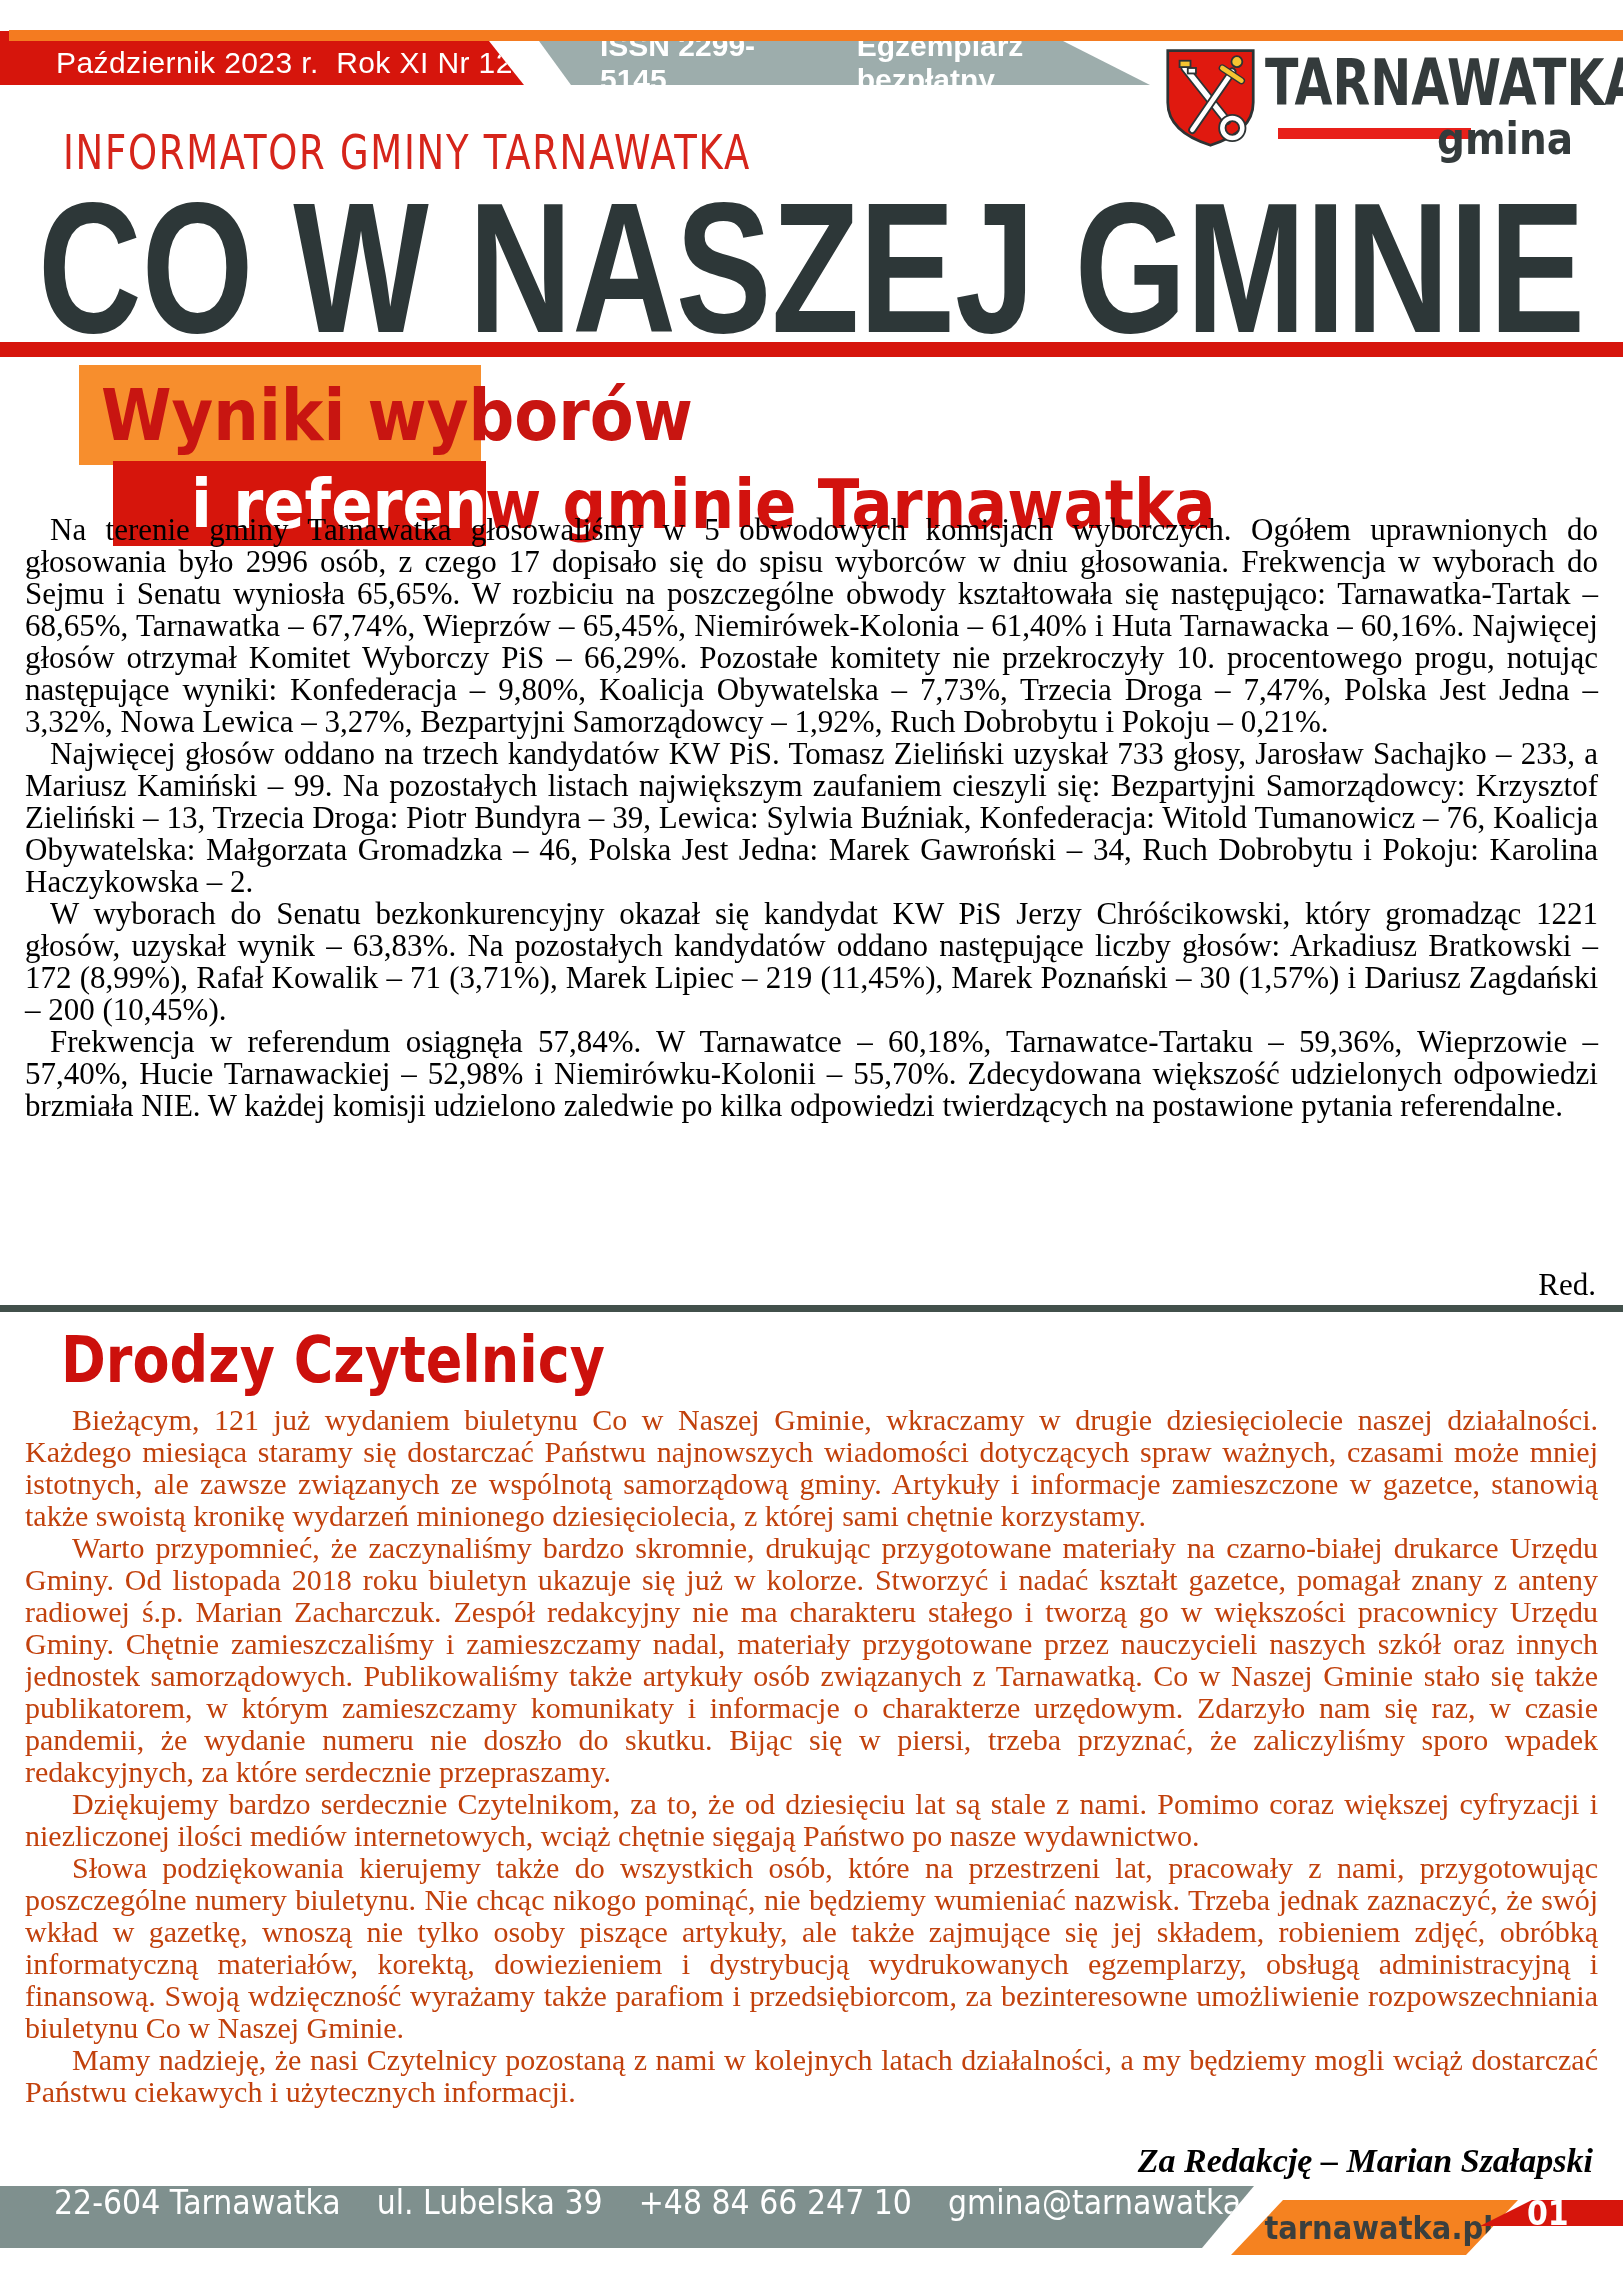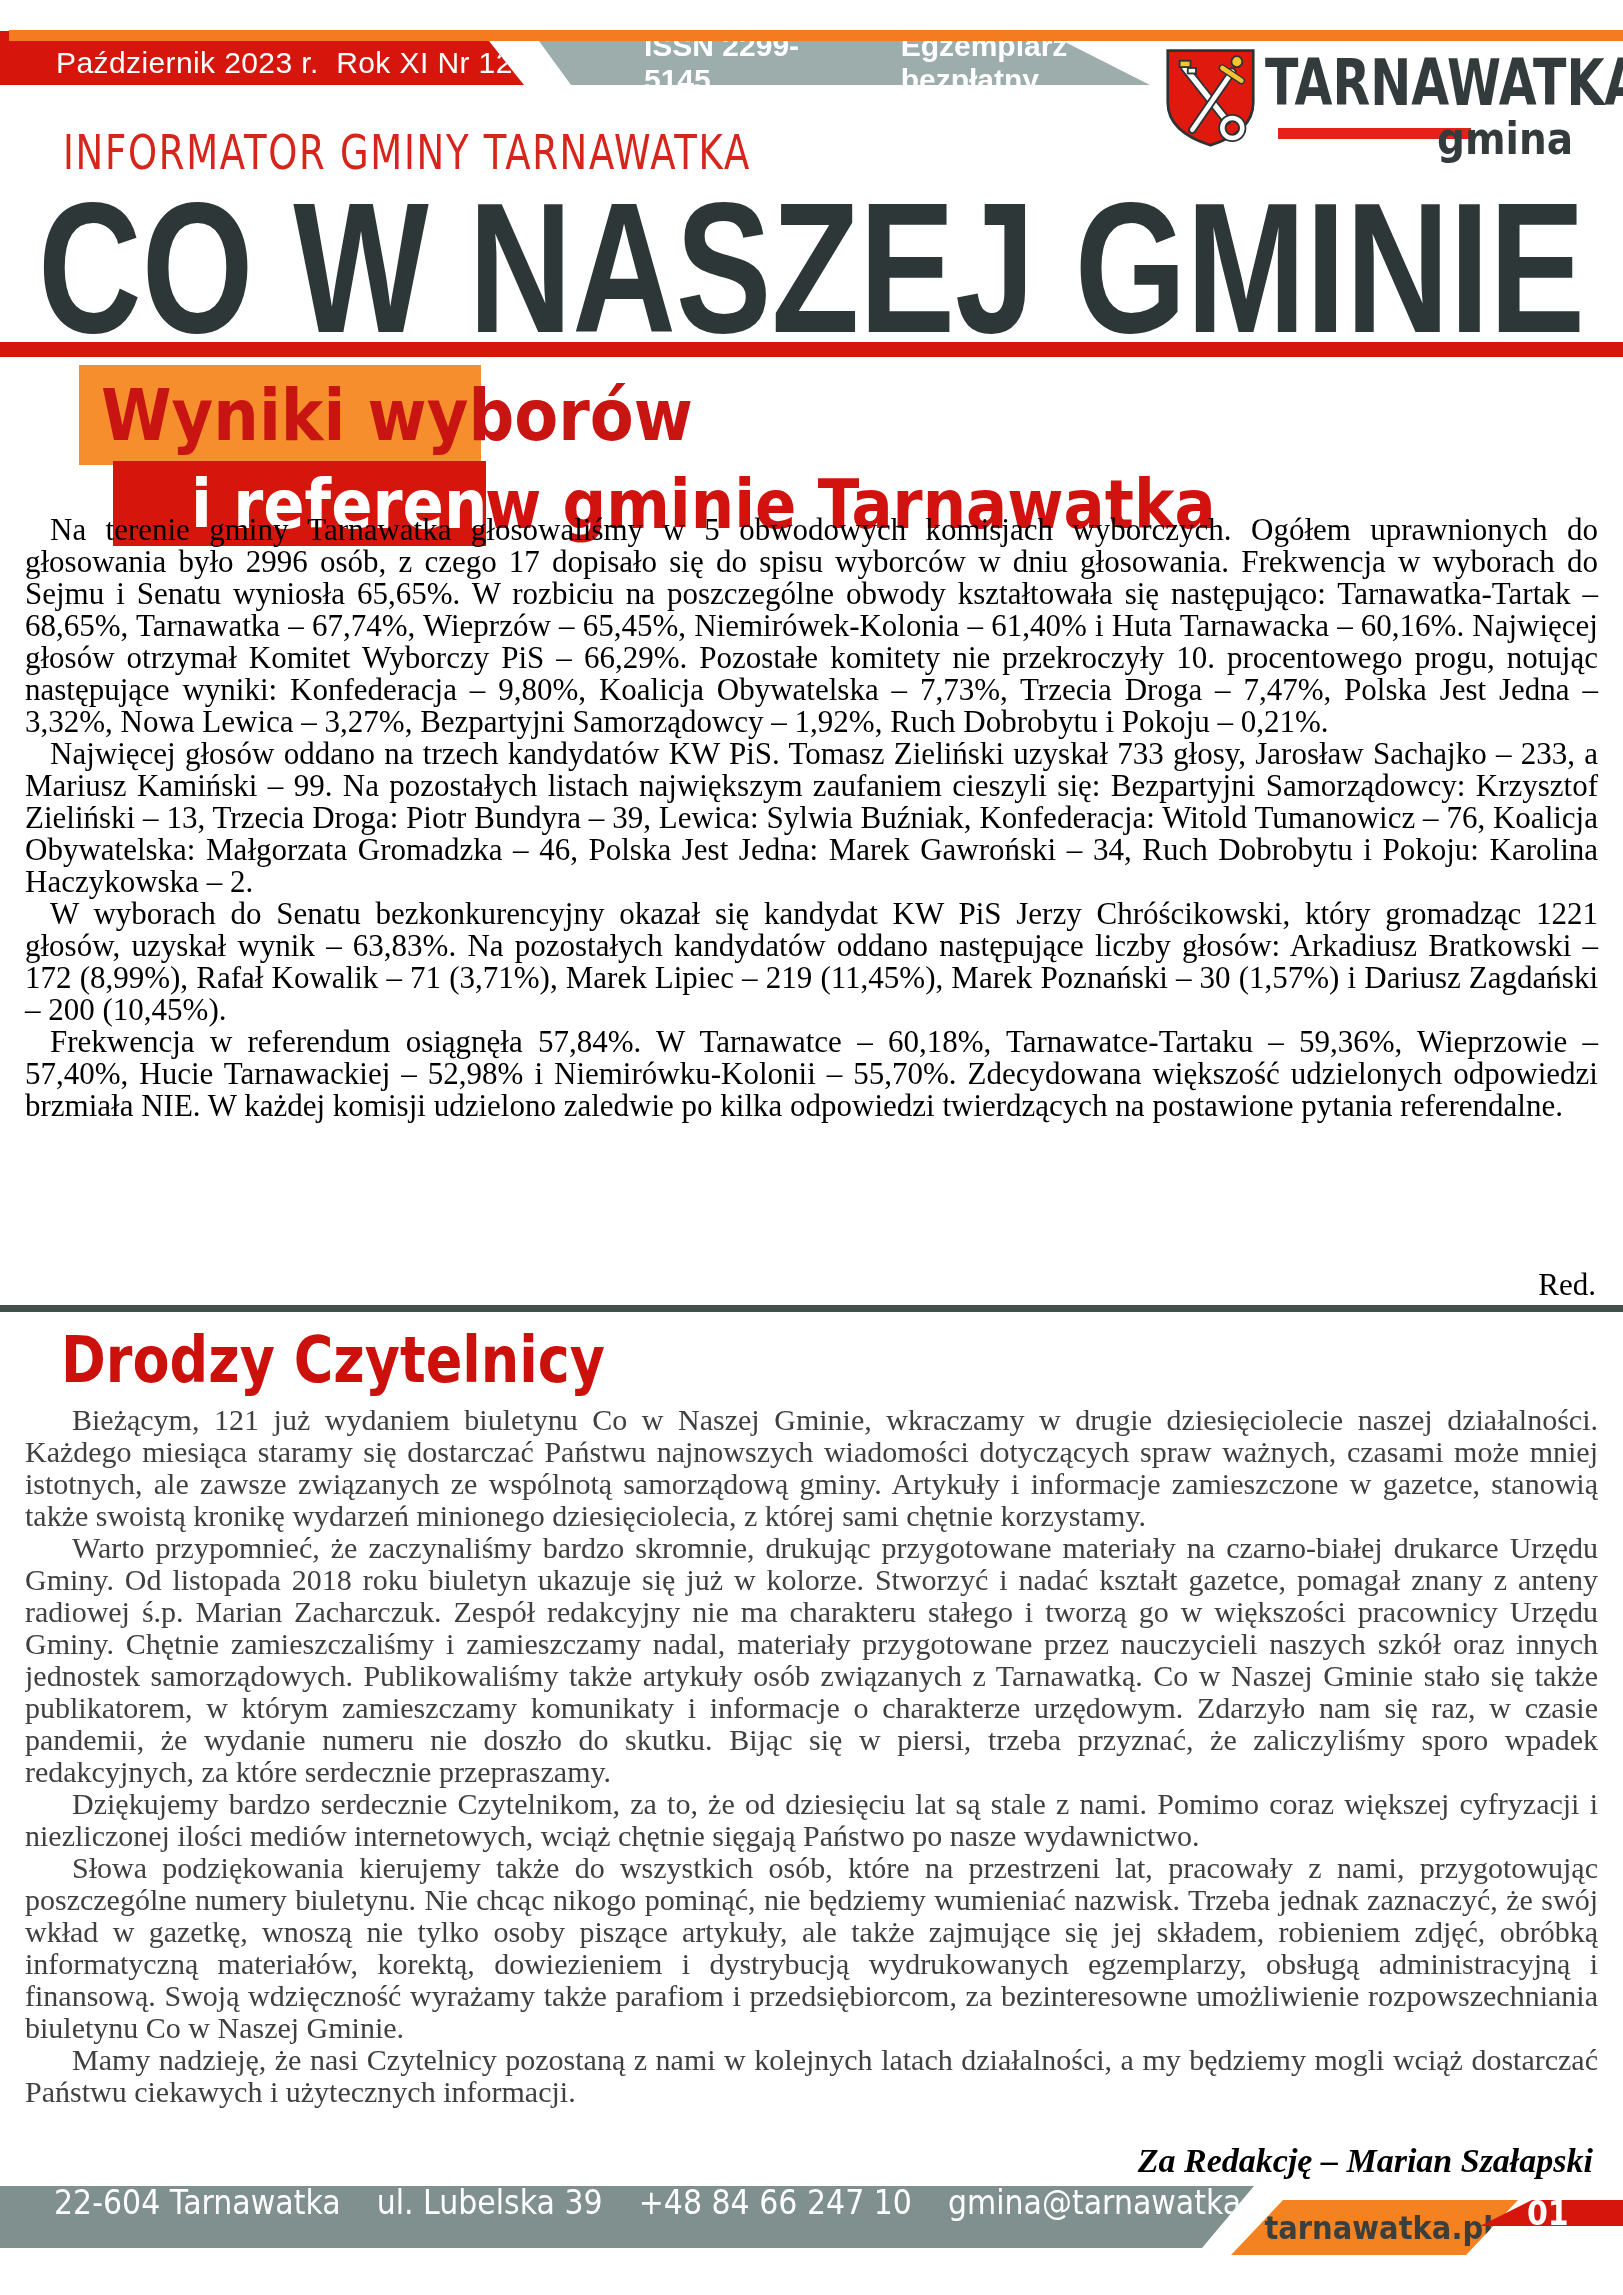--- a/index.html
+++ b/index.html
@@ -17,21 +17,21 @@
     clip-path:polygon(0 0,489px 0,524px 100%,0 100%);
     display:flex;align-items:center;
   }
   .red-banner .txt{
     margin-left:56px;color:#ffffff;font-family:"Liberation Sans",sans-serif;
     font-size:30px;font-weight:500;letter-spacing:0.4px;white-space:pre;
   }
   .gray-banner{
     left:0;top:41px;width:1150px;height:44px;background:#9dadac;
     clip-path:polygon(539px 0,1063px 0,1150px 100%,571px 100%);
-    display:flex;align-items:center;gap:49px;padding-left:44px;
+    display:flex;align-items:center;gap:49px;
   }
   .gray-banner .txt{
     color:#ffffff;font-family:"Liberation Sans",sans-serif;font-size:30px;font-weight:bold;
   }
   .gray-banner .txt:first-child{margin-left:600px;}
 
   
   .logo-shield{left:1165px;top:48px;width:91px;height:100px;}
   .logo-name{
     left:1265px;top:47px;color:#343b3c;font-family:"DejaVu Sans",sans-serif;
@@ -88,21 +88,21 @@
   }
   .byline{right:27px;top:1267px;font-size:31px;color:#000;}
   .divider{left:0;top:1305px;width:1623px;height:6.8px;background:#42504b;}
   .a2-heading{
     left:61px;top:1322px;color:#cc100c;font-family:"DejaVu Sans",sans-serif;
     font-size:54px;font-weight:bold;transform:scaleY(1.2);transform-origin:0 0;
     white-space:nowrap;
   }
   .article2{left:25px;top:1404px;width:1573px;height:761px;overflow:hidden;}
   .article2 p{
-    margin:0;font-size:30px;line-height:32px;text-align:justify;text-indent:47px;color:#404040;
+    margin:0;font-size:30px;line-height:32px;text-align:justify;text-indent:47px;color:#c2410c;
   }
   .signature{
     right:30px;top:2142px;font-size:34px;font-weight:bold;font-style:italic;color:#000;
   }
 
   
   .footer-gray{
     left:0;top:2186px;width:1234px;height:62px;background:#7f908e;
     clip-path:polygon(0 0,100% 0,calc(100% - 52px) 100%,0 100%);
     display:flex;gap:36px;padding-left:20px;

